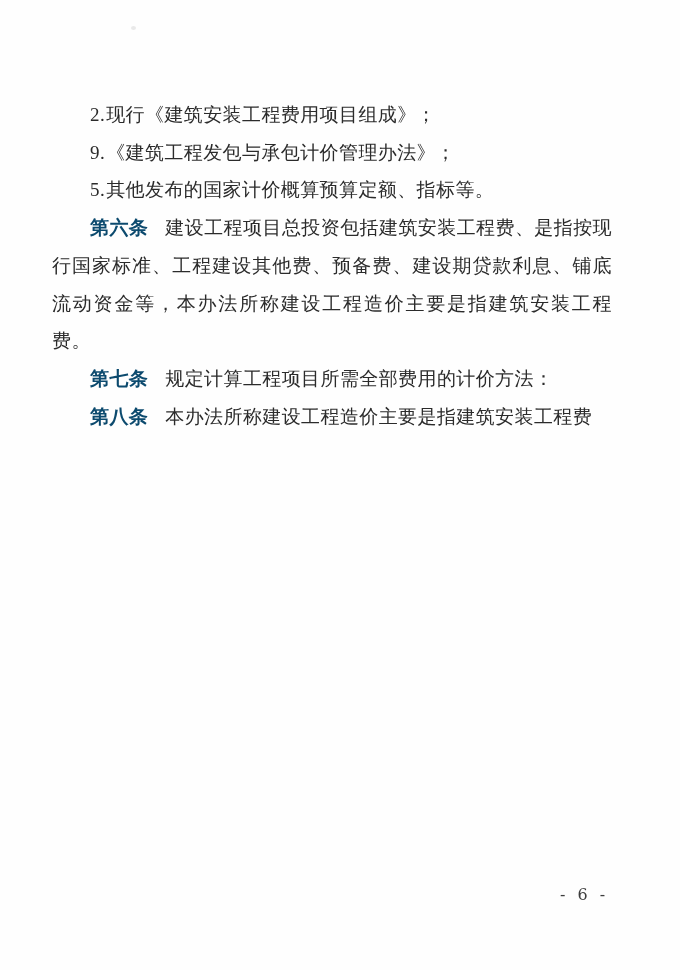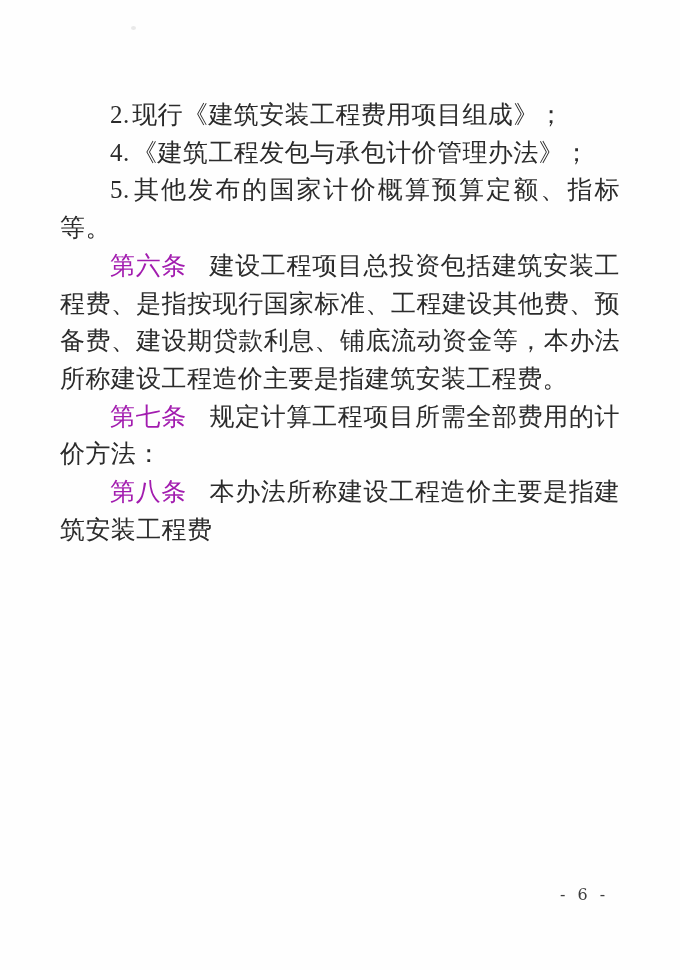--- a/index.html
+++ b/index.html
@@ -11,39 +11,39 @@
     overflow: hidden;
     font-family: "Liberation Serif", "DejaVu Serif", serif;
   }
   .page {
     position: absolute;
     inset: 0;
     background: #fefefe;
   }
   .content {
     position: absolute;
-    left: 60px;
+    left: 52px;
     top: 96px;
     width: 560px;
-    font-size: 25px;
+    font-size: 19px;
     line-height: 37.7px;
     color: #2b2b2b;
     text-align: justify;
     letter-spacing: 0.4px;
     word-spacing: -4px;
   }
   .para {
     margin: 0;
     padding: 0;
     text-indent: 2em;
   }
   .head {
-    font-weight: normal;
+    font-weight: bold;
     margin-right: 0.9em;
-    color: #a21caf;
+    color: #0c4a6e;
   }
   .head:empty { display: none; margin: 0; }
   .page-number {
     position: absolute;
     left: 560px;
     top: 884px;
     font-size: 16px;
     line-height: 22px;
     color: #3d3d3d;
     letter-spacing: 2px;
@@ -61,21 +61,21 @@
   }
 </style>
 </head>
 <body>
 
 <div class="page">
   <div class="artifact"></div>
 
   <div class="content">
     <p class="para"><span>2. 现行《建筑安装工程费用项目组成》；</span></p>
-    <p class="para"><span>4. 《建筑工程发包与承包计价管理办法》；</span></p>
+    <p class="para"><span>9. 《建筑工程发包与承包计价管理办法》；</span></p>
     <p class="para"><span>5. 其他发布的国家计价概算预算定额、指标等。</span></p>
     <p class="para"><b class="head">第六条</b><span>建设工程项目总投资包括建筑安装工程费、是指按现行国家标准、工程建设其他费、预备费、建设期贷款利息、铺底流动资金等，本办法所称建设工程造价主要是指建筑安装工程费。</span></p>
     <p class="para"><b class="head">第七条</b><span>规定计算工程项目所需全部费用的计价方法：</span></p>
     <p class="para"><b class="head">第八条</b><span>本办法所称建设工程造价主要是指建筑安装工程费</span></p>
   </div>
 
   <div class="page-number">- 6 -</div>
 </div>
 
 </body></html>

